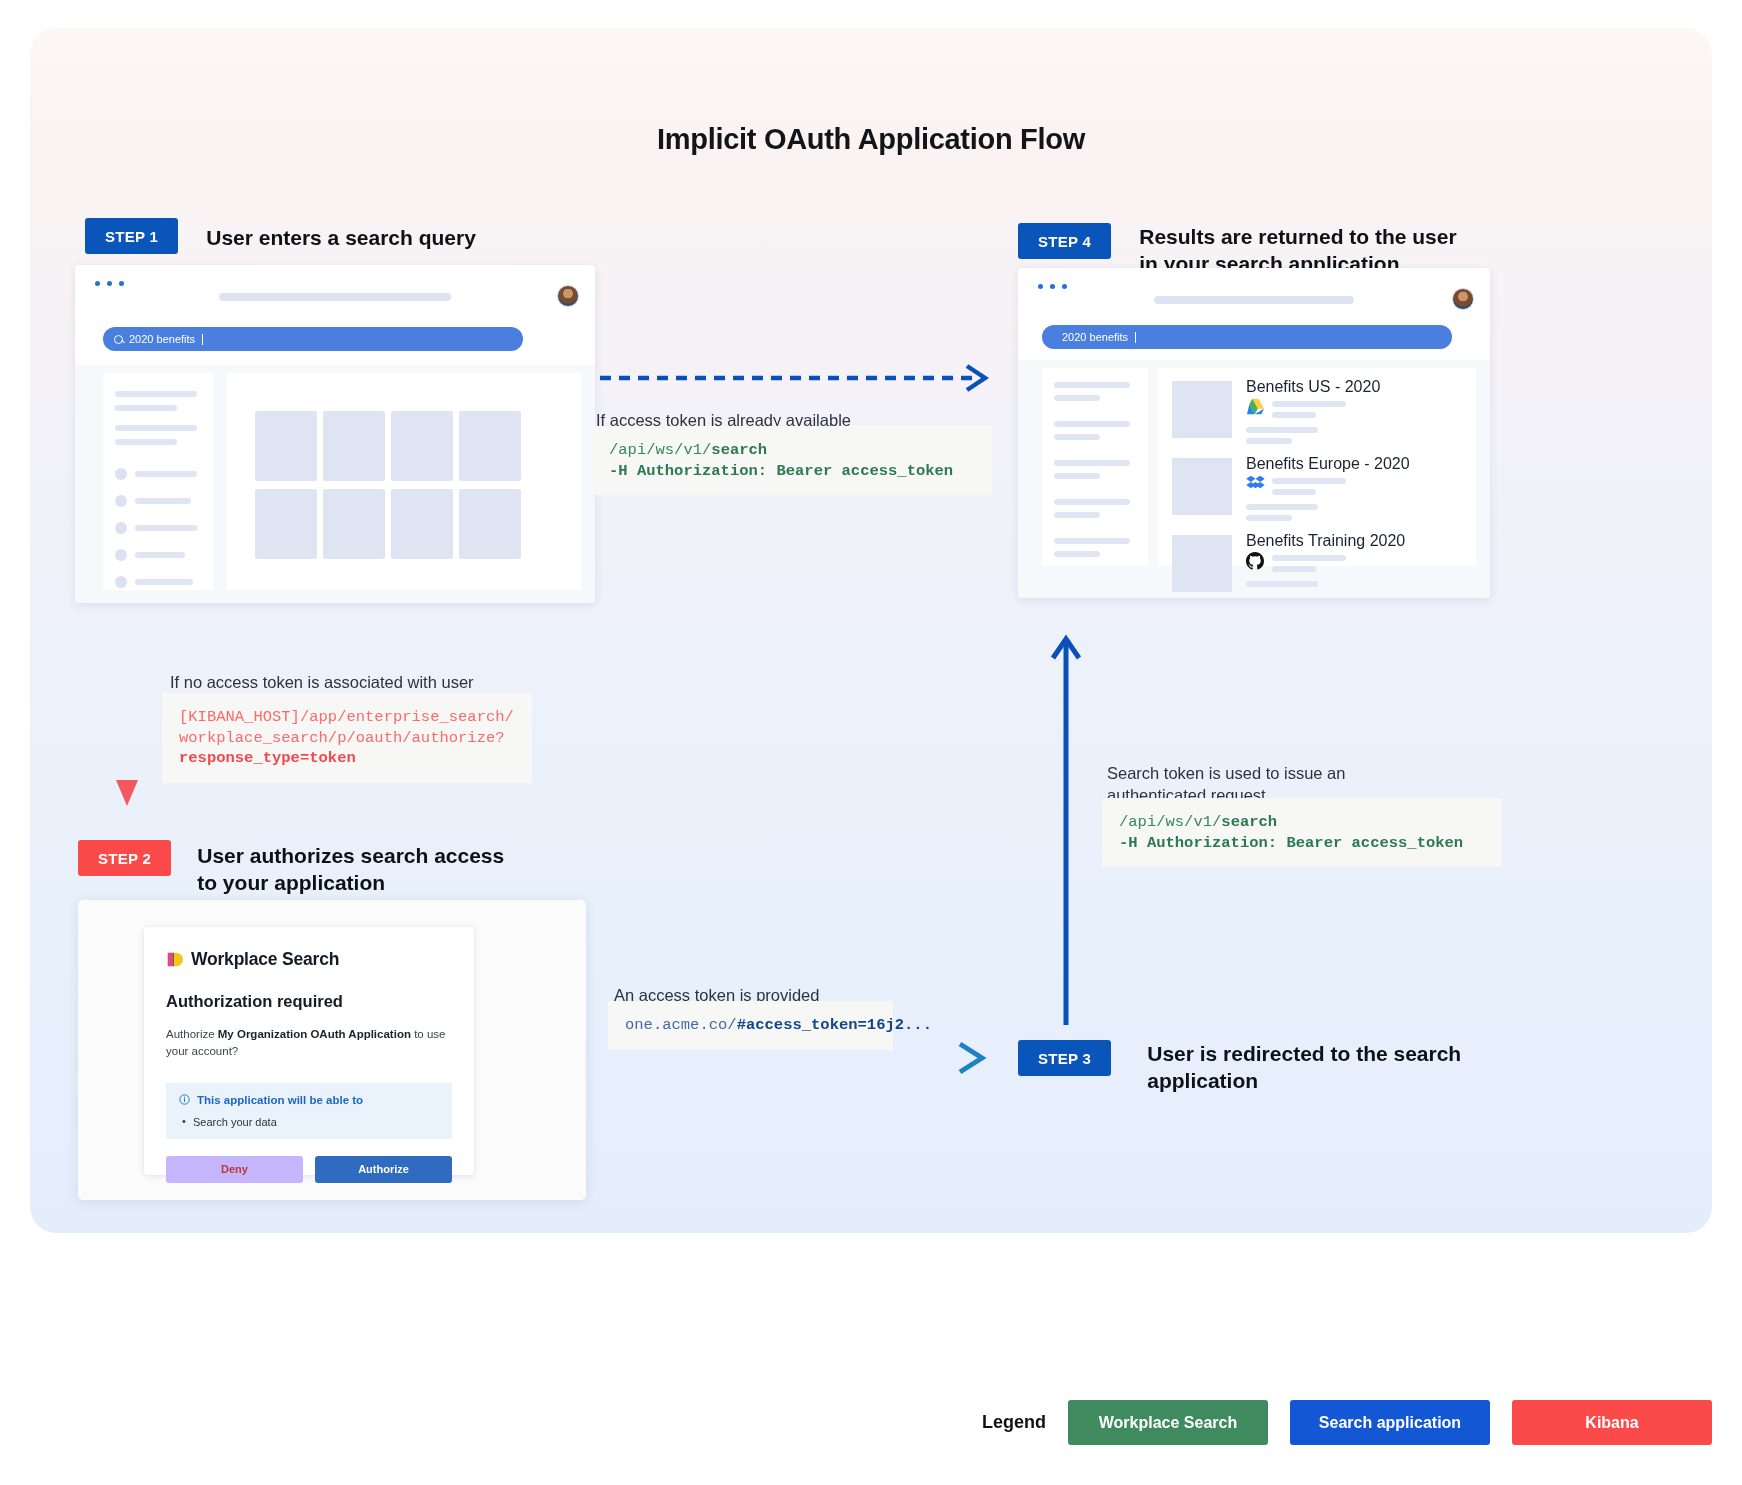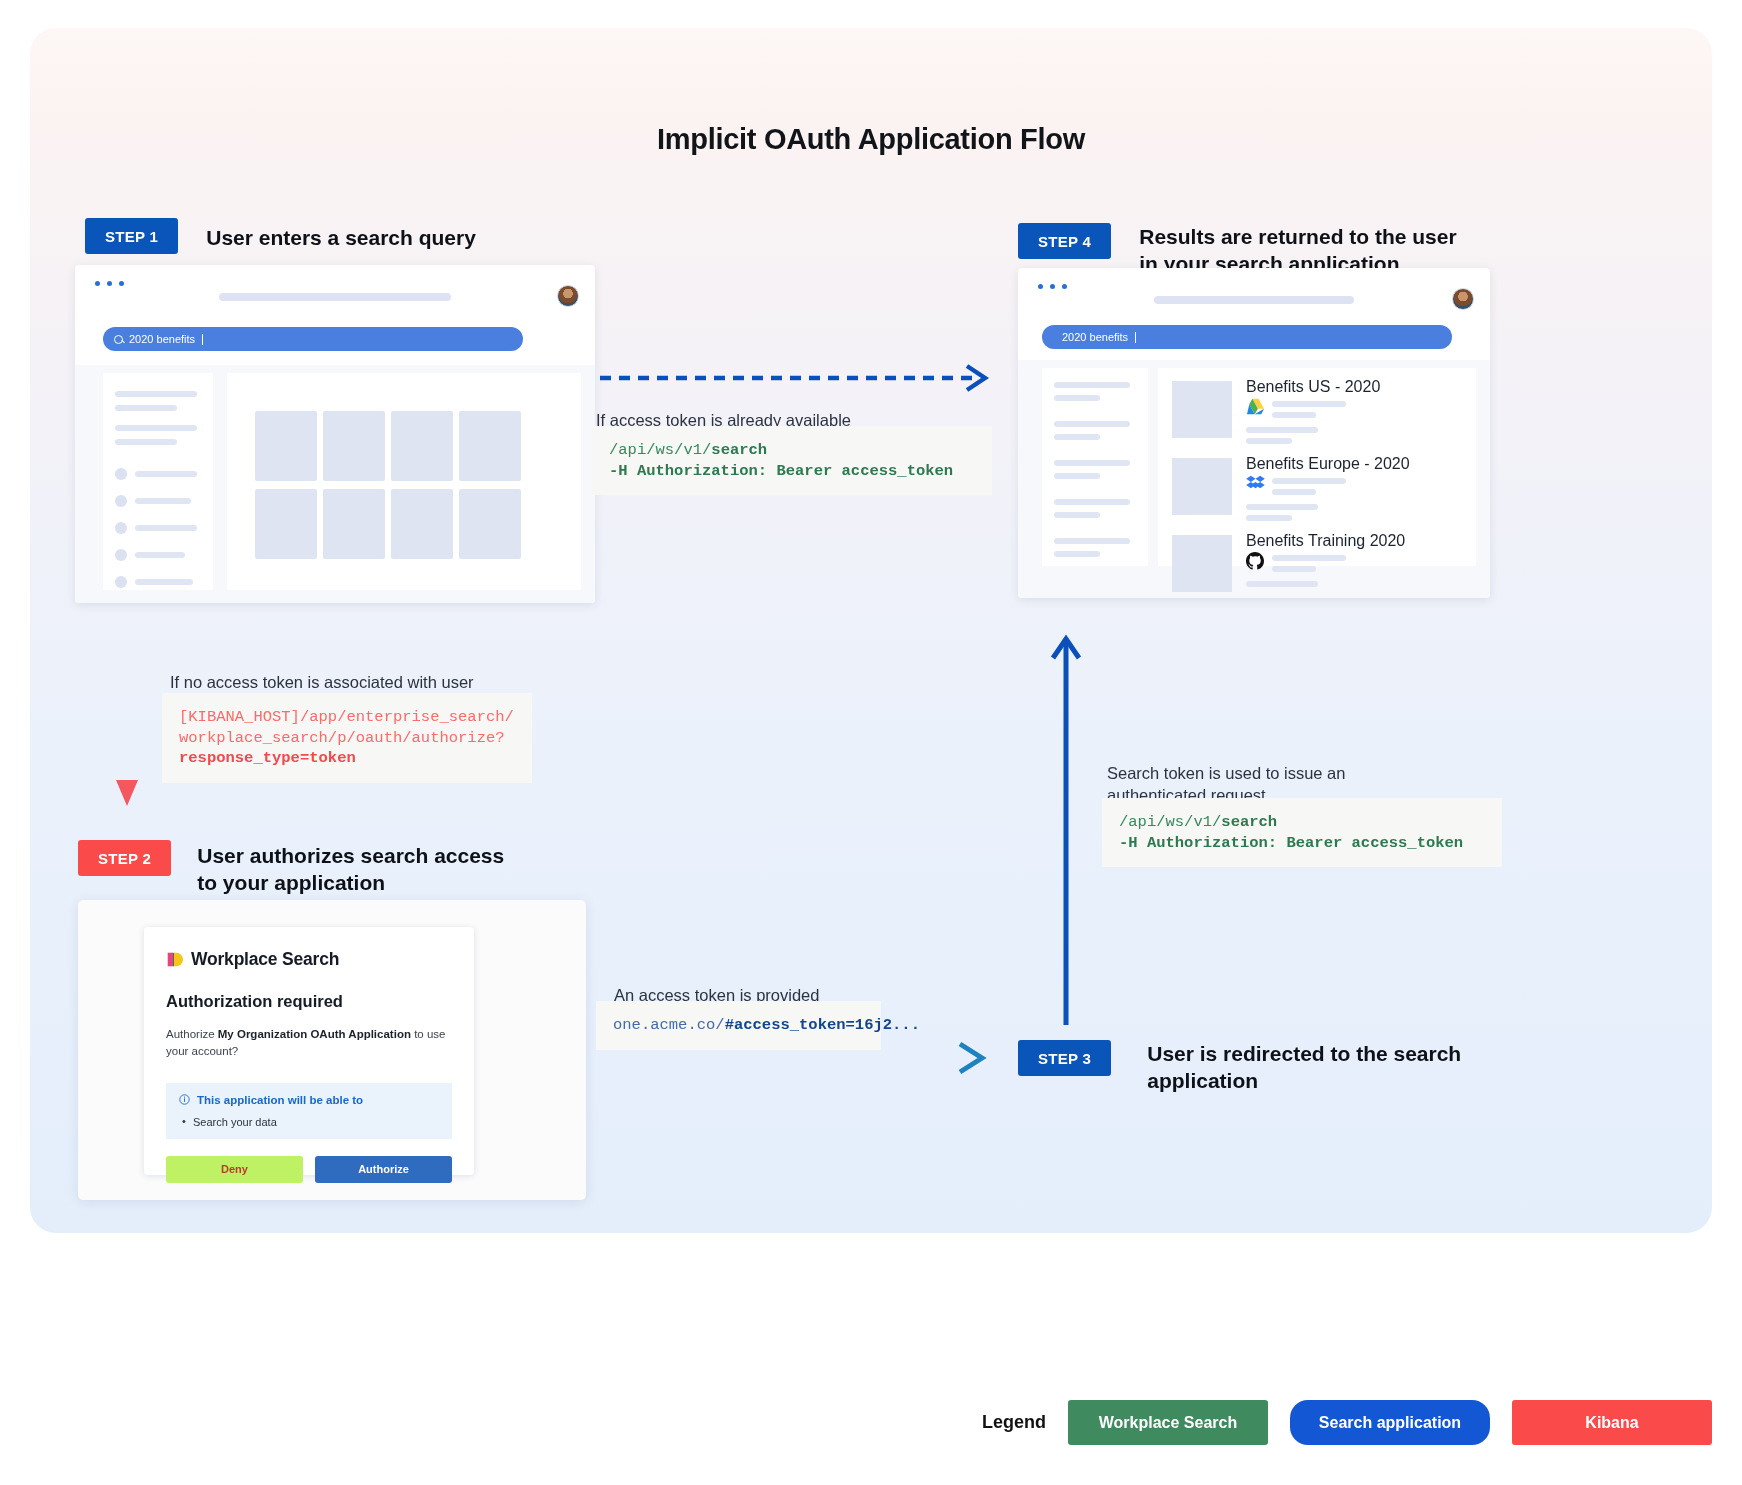--- a/index.html
+++ b/index.html
@@ -101,21 +101,21 @@
   .auth-h { font-size:16.5px; font-weight:bold; color:#151c26; }
   .auth-p { font-size:11.5px; color:#3c4350; line-height:1.5; }
   .auth-p b { color:#1b222c; }
   .perm { background:#eaf2fc; padding:11px 13px; }
   .perm-h { font-size:11.5px; color:#1b67c9; font-weight:bold; display:flex; gap:7px; align-items:center;}
   .perm-li { font-size:11px; color:#2c3340; margin-top:9px; padding-left:14px; position:relative;}
   .perm-li::before{content:"•"; position:absolute; left:3px; top:-1px;}
   .btnrow { display:flex; gap:12px; }
   .btn { flex:1; height:27px; border-radius:3px; display:flex; align-items:center; justify-content:center;
          font-size:11px; font-weight:bold; }
-  .btn.deny { background:#bef264; color:#bb3a33; }
+  .btn.deny { background:#c4b5fd; color:#bb3a33; }
   .btn.auth { background:#2f6cc0; color:#ffffff; }
 
   
   .legend { position:absolute; left:0; top:1400px; width:1742px; display:flex; justify-content:flex-end;
             align-items:center; gap:22px; padding-right:30px; }
   .legend-label { font-size:18px; font-weight:bold; color:#111; }
   .lg { width:200px; height:45px; border-radius:3px; color:#fff; font-size:16px; font-weight:bold;
         display:flex; align-items:center; justify-content:center; }
 </style>
 </head>
@@ -250,21 +250,21 @@
           <stop offset="55%" stop-color="#5a79b8"></stop>
           <stop offset="100%" stop-color="#1f82c0"></stop>
       </linearGradient>
     </defs>
     <line x1="2" y1="20" x2="382" y2="20" stroke="url(#g-horiz)" stroke-width="5"></line>
     <polyline points="370,6 392,20 370,34" fill="none" stroke="#1f82c0" stroke-width="5"></polyline>
   </svg>
 
   <div class="caption" style="left:584px;top:940px;width:400px;">An access token is provided</div>
 
-  <div class="code blue" style="left:566px;top:973px;width:285px;"><span>one.acme.co/</span><b>#access_token=16j2...</b></div>
+  <div class="code blue" style="left:578px;top:973px;width:285px;"><span>one.acme.co/</span><b>#access_token=16j2...</b></div>
 
   <div style="position:absolute;left:988px;top:195px;display:flex;align-items:flex-start;gap:28px;">
     <div class="chip blue">STEP 4</div>
     <div class="steptxt" style="max-width:340px;">Results are returned to the user in your search application</div>
   </div>
 
   <div class="browser" style="left:988px;top:240px;width:472px;height:330px;">
     <div class="bdots">
         <i></i>
         <i></i>
@@ -360,19 +360,19 @@
     <div class="steptxt" style="max-width:340px;">User is redirected to the search application</div>
   </div>
 
 </div>
 
 <div class="legend">
   <div class="legend-label">Legend</div>
   <div class="lg" style="background:#3f8a5f;">
     <span>Workplace Search</span>
   </div>
-  <div class="lg" style="background:#1357d4;border-radius:18px;">
+  <div class="lg" style="background:#1357d4;">
     <span>Search application</span>
   </div>
   <div class="lg" style="background:#fa4a4a;">
     <span>Kibana</span>
   </div>
 </div>
 
 </body></html>

